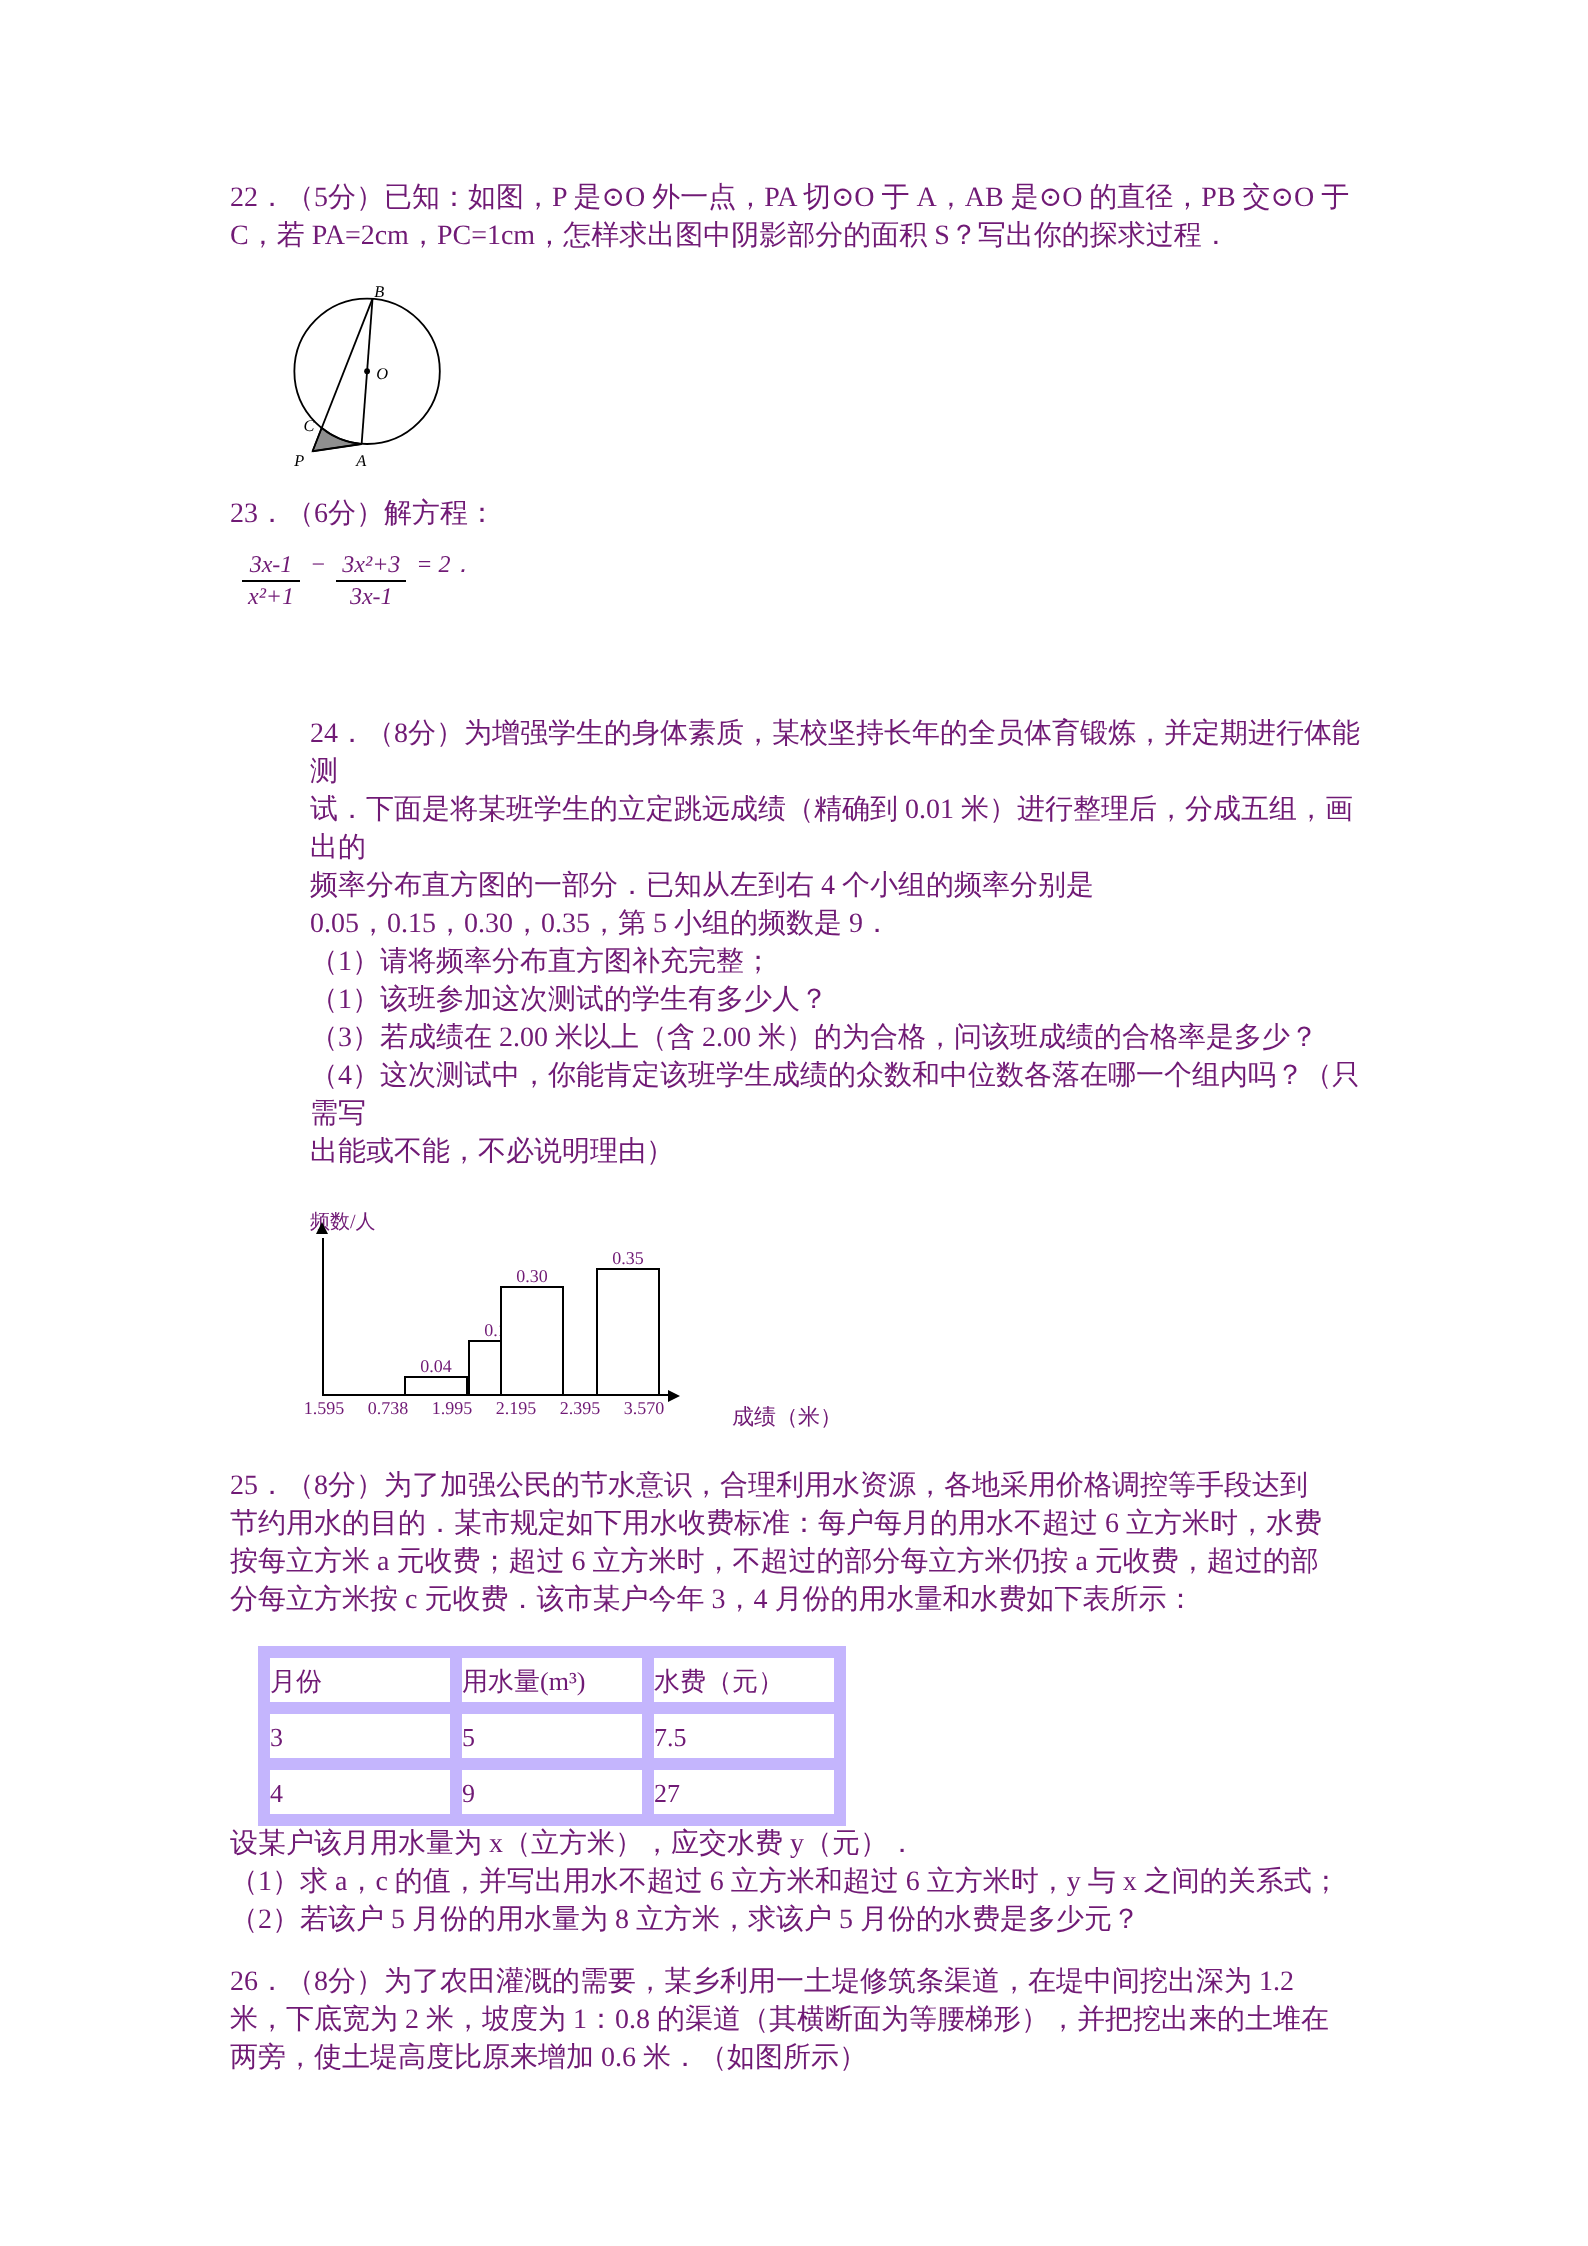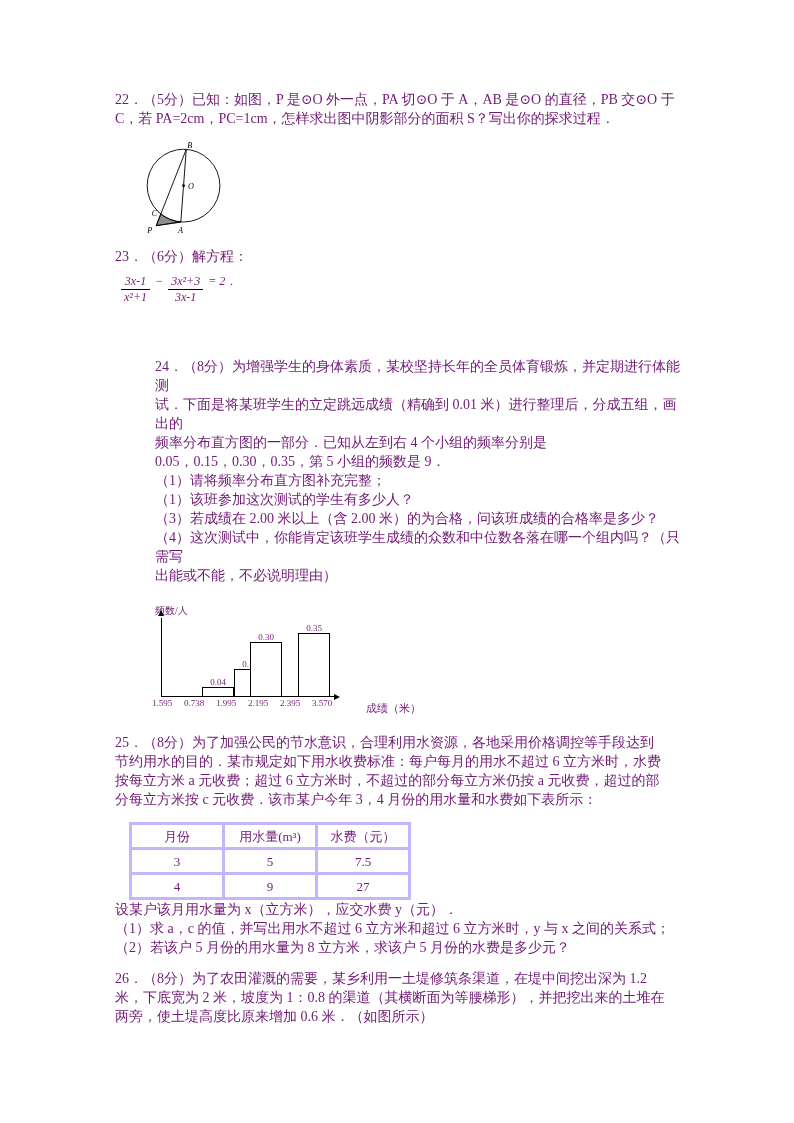--- a/index.html
+++ b/index.html
@@ -62,22 +62,22 @@
     border-top:3.5px solid transparent; border-bottom:3.5px solid transparent;
     border-left:6px solid #000;
   }
 
   
   .q25 { margin-top:16px; }
   table.water-table {
     margin:13px 0 0 14px; border-collapse:collapse; font-size:13px;
   }
   table.water-table th, table.water-table td {
-    border:3px solid #c4b5fd; width:90px; height:22px;
-    text-align:center; font-weight:normal; padding:0;
+    border:6px solid #c4b5fd; width:90px; height:22px;
+    text-align:left; font-weight:normal; padding:0;
   }
   .after-table { margin-top:10px; }
   .gap-line { margin-top:24px; }
 
   
   .q26 { margin-top:12px; }
 </style>
 </head>
 <body>
 

